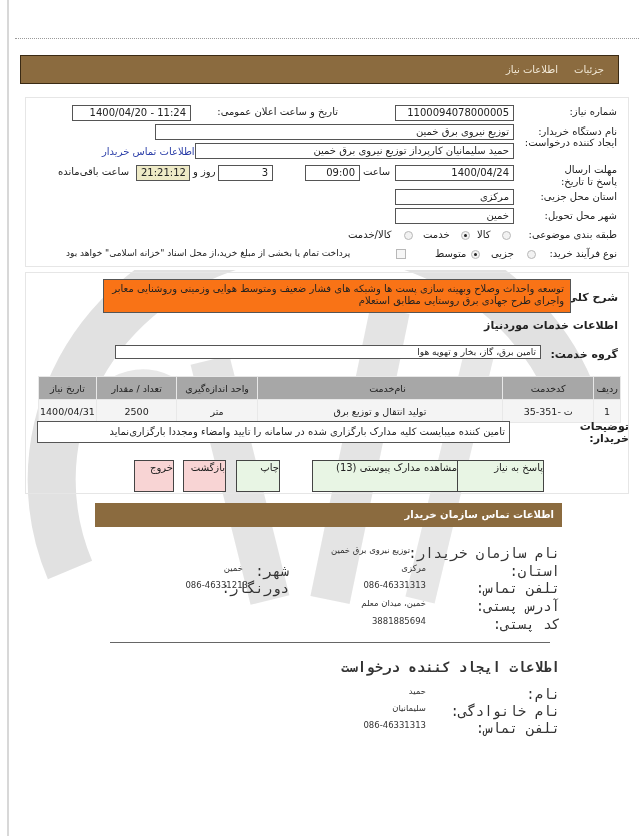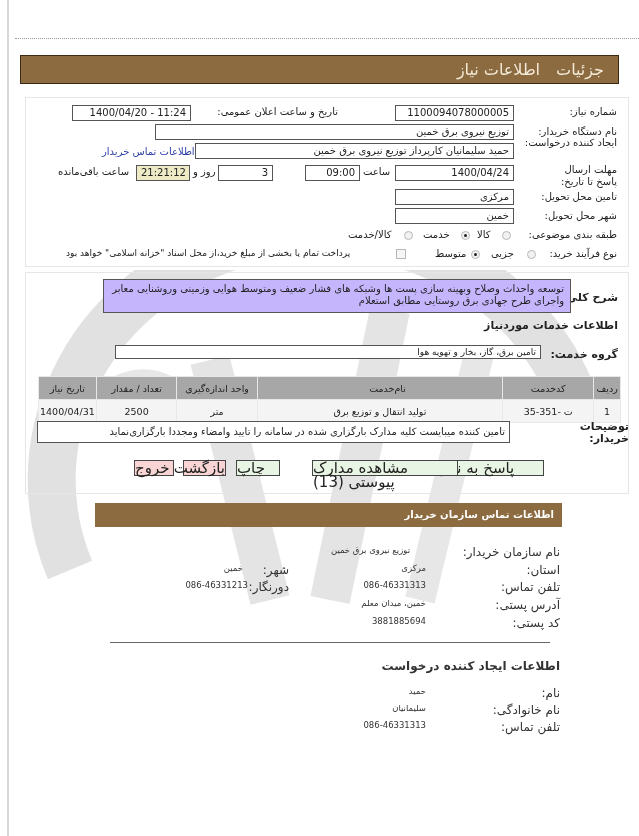--- a/index.html
+++ b/index.html
@@ -1,42 +1,42 @@
 <!DOCTYPE html>
 <html><head>
 <meta charset="utf-8">
 <style>
   html, body { margin:0; padding:0; background:#fff; }
   body { width:639px; height:836px; position:relative; overflow:hidden; font-family:"DejaVu Sans", sans-serif; font-size:10px; color:#222; }
   .left-rule { position:absolute; left:7px; top:0; width:2px; height:836px; background:#d8d8d8; }
   .dotted-sep { position:absolute; left:15px; right:0; top:38px; border-top:1px dotted #9a9a9a; }
   .header-bar { position:absolute; left:20px; top:55px; width:599px; height:29px; background:#8b6b3f; border:1px solid #3a2a14; direction:rtl; display:flex; align-items:center; box-sizing:border-box; padding-right:14px; }
-  .header-bar span { color:#f3ead8; font-size:16px; margin-left:16px; }
+  .header-bar span { color:#f3ead8; font-size:10px; margin-left:16px; }
   .watermark { position:absolute; left:0; top:270px; width:639px; height:560px; pointer-events:none; opacity:0.55; }
   .panel { position:absolute; left:25px; width:604px; border:1px solid #e6e6e6; box-sizing:border-box; background:transparent; }
   .lbl { position:absolute; font-size:10px; color:#222; direction:rtl; white-space:nowrap; }
   .box { position:absolute; border:1px solid #555; background:#fff; box-sizing:border-box; font-size:10px; height:16px; line-height:14px; padding:0 4px; white-space:nowrap; overflow:hidden; }
   .box.rtl { direction:rtl; text-align:right; }
   .box.ltr { direction:ltr; text-align:right; }
   .box.timer { background:#eeeac6; text-align:center; }
   .link { position:absolute; color:#2b3ea8; font-size:10px; direction:rtl; }
   .radio { position:absolute; width:9px; height:9px; border-radius:50%; border:1px solid #b8b8b8; background:#f2f2f2; box-sizing:border-box; }
   .radio.on::after { content:""; position:absolute; left:2px; top:2px; width:3px; height:3px; border-radius:50%; background:#222; }
   .check { position:absolute; width:10px; height:10px; border:1px solid #b8b8b8; background:#f6f6f6; box-sizing:border-box; }
   .bold { font-weight:bold; font-size:11px; }
-  .desc-box { position:absolute; border:1px solid #555; background:#c4b5fd; box-sizing:border-box; direction:rtl; text-align:right; font-size:10px; line-height:12px; padding:3px 6px; }
+  .desc-box { position:absolute; border:1px solid #555; background:#f97316; box-sizing:border-box; direction:rtl; text-align:right; font-size:10px; line-height:12px; padding:3px 6px; }
   table.items { position:absolute; left:38px; top:376px; width:583px; border-collapse:collapse; direction:rtl; font-size:9.5px; }
   table.items th { background:#a7a7a7; color:#222; font-weight:normal; height:20px; border:1px solid #e8e8e8; }
   table.items td { background:#f4f4f4; height:20px; text-align:center; border:1px solid #e8e8e8; }
-  .btn { position:absolute; height:16px; line-height:14px; box-sizing:border-box; border:1px solid #444; font-size:15px; text-align:left; direction:rtl; }
+  .btn { position:absolute; height:32px; line-height:14px; box-sizing:border-box; border:1px solid #444; font-size:10px; text-align:right; direction:rtl; }
   .btn.green { background:#e8f5e4; }
   .btn.pink { background:#f8d4d4; }
   .contact-bar { position:absolute; left:95px; top:503px; width:467px; height:24px; background:#8b6b3f; direction:rtl; box-sizing:border-box; padding-right:8px; line-height:24px; }
   .contact-bar span { color:#fff; font-size:10px; font-weight:bold; }
-  .c-lbl { position:absolute; font-size:12px; color:#333; direction:rtl; white-space:nowrap; }
+  .c-lbl { position:absolute; font-size:14px; color:#333; direction:rtl; white-space:nowrap;font-family:Liberation Mono, monospace; }
   .c-val { position:absolute; font-size:8.5px; color:#333; direction:rtl; white-space:nowrap; }
   .hr { position:absolute; left:110px; top:642px; width:440px; border-top:1px solid #666; }
 </style>
 </head>
 <body>
 
 <div class="left-rule"></div>
 <div class="dotted-sep"></div>
 
 <div class="header-bar">
@@ -69,21 +69,21 @@
 
 <span class="lbl" style="right:22px;top:164px;width:72px;white-space:normal;line-height:12px;">مهلت ارسال پاسخ تا تاریخ:</span>
 <div class="box ltr" style="left:395px;top:165px;width:119px;">1400/04/24</div>
 <span class="lbl" style="left:363px;top:166px;">ساعت</span>
 <div class="box ltr" style="left:305px;top:165px;width:55px;">09:00</div>
 <div class="box ltr" style="left:218px;top:165px;width:55px;">3</div>
 <span class="lbl" style="left:193px;top:166px;">روز و</span>
 <div class="box timer" style="left:136px;top:165px;width:54px;">21:21:12</div>
 <span class="lbl" style="left:58px;top:166px;">ساعت باقی‌مانده</span>
 
-<span class="lbl" style="right:22px;top:191px;">تامین محل تحویل:</span>
+<span class="lbl" style="right:22px;top:191px;">استان محل جزیی:</span>
 <div class="box rtl" style="left:395px;top:189px;width:119px;">مرکزی</div>
 
 <span class="lbl" style="right:22px;top:210px;">شهر محل تحویل:</span>
 <div class="box rtl" style="left:395px;top:208px;width:119px;">خمین</div>
 
 <span class="lbl" style="right:22px;top:229px;">طبقه بندی موضوعی:</span>
 <span class="radio" style="left:502px;top:231px;"></span>
 <span class="lbl" style="left:477px;top:229px;">کالا</span>
 <span class="radio on" style="left:461px;top:231px;"></span>
 <span class="lbl" style="left:423px;top:229px;">خدمت</span>

